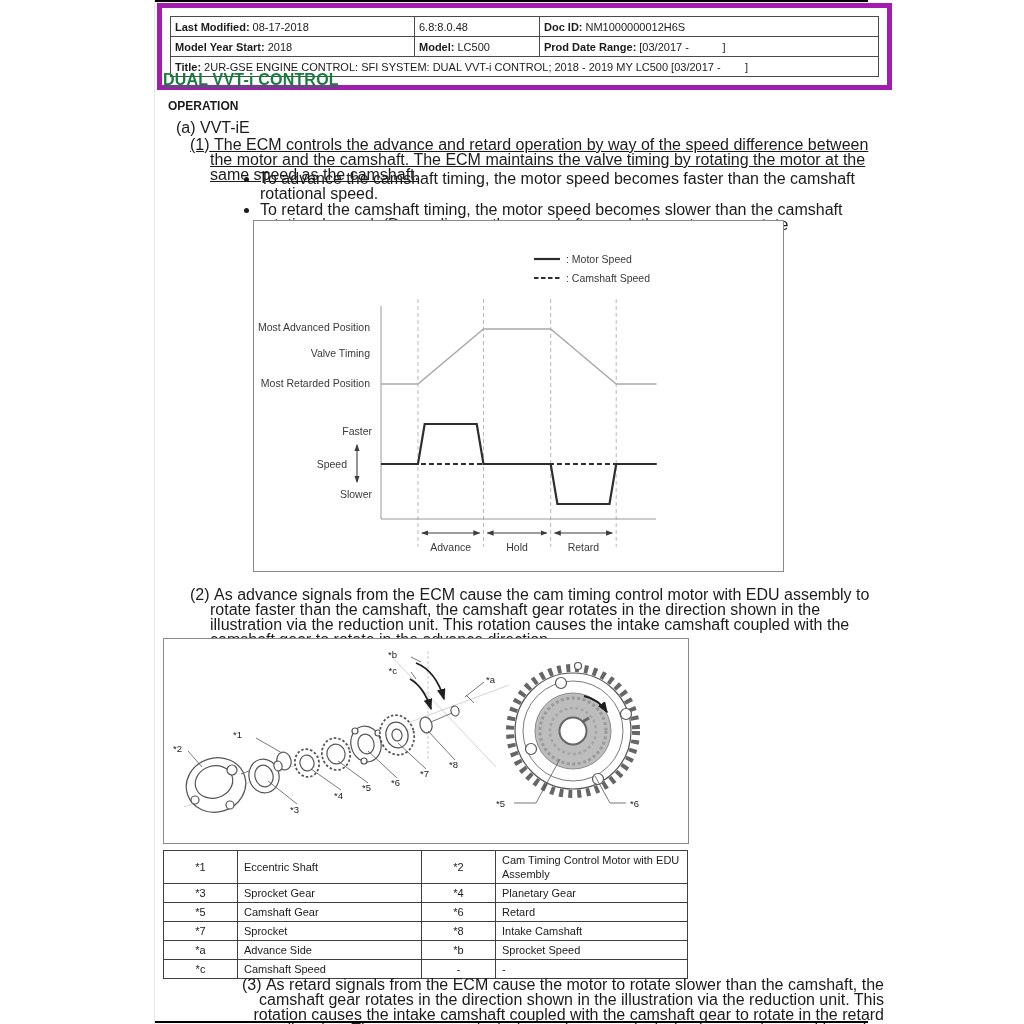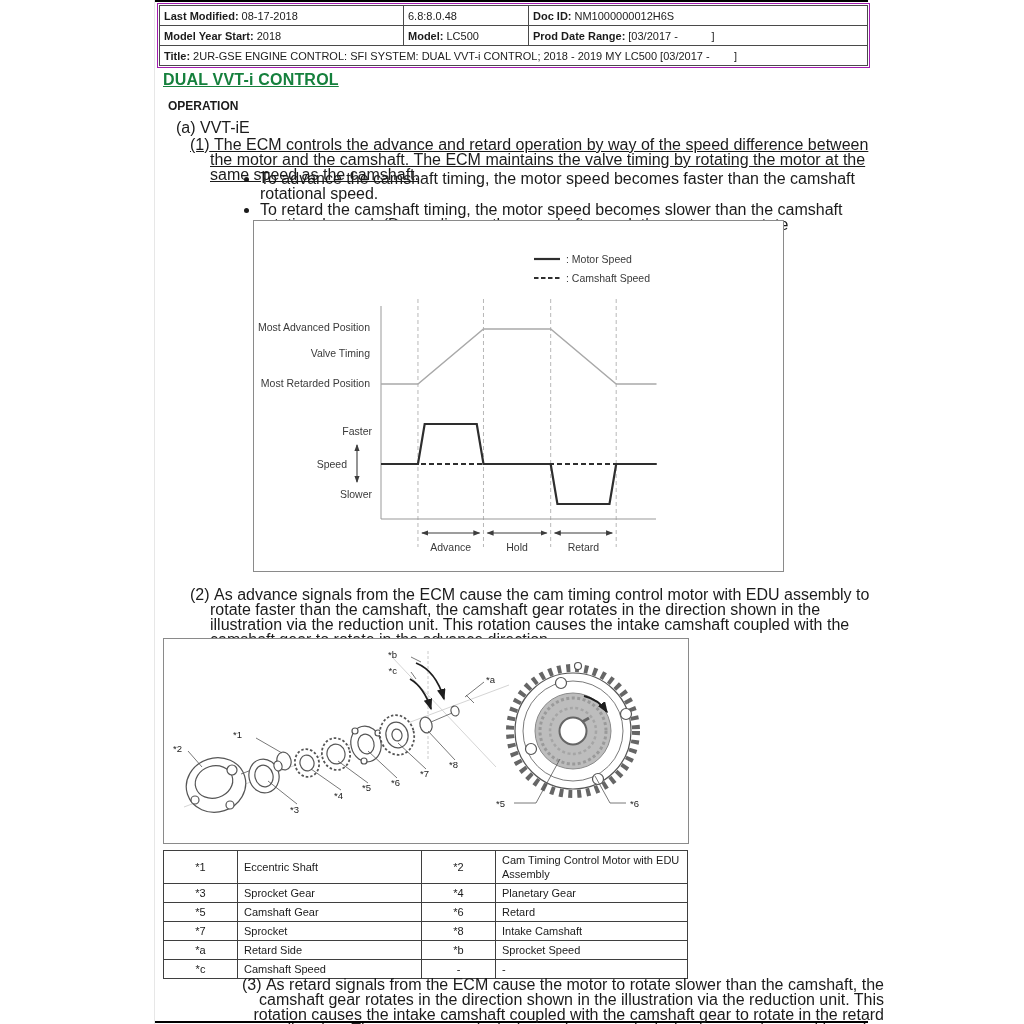--- a/index.html
+++ b/index.html
@@ -4,21 +4,21 @@
 <style>
   html,body{margin:0;padding:0;background:#fff;}
   body{width:1024px;height:1024px;position:relative;overflow:hidden;
        font-family:"Liberation Sans","DejaVu Sans",sans-serif;color:#1b1b1b;
        -webkit-font-smoothing:antialiased;}
   .abs{position:absolute;}
   
   .page-rule{background:#000;height:2px;}
   .page-edge{background:#e7e7e7;width:1px;}
   
-  .meta-wrap{border:1px solid #a21caf;padding:1px;background:#fff;}
+  .meta-wrap{border:5px solid #a21caf;padding:8px;background:#fff;}
   table.meta{border-collapse:collapse;table-layout:fixed;width:100%;font-size:11px;}
   table.meta td{border:1px solid #4a4a4a;padding:2px 4px;height:15px;white-space:nowrap;overflow:hidden;}
   table.meta b{font-weight:bold;}
   table.meta span.v{margin-left:3px;}
   
   h1.doc-title{margin:0;font-size:16px;font-weight:bold;letter-spacing:.2px;
      color:#15803d;text-decoration:underline;}
   .sec-title{font-size:12px;font-weight:bold;}
   .body-txt{font-size:16px;line-height:15px;}
   .numpara{padding-left:20px;text-indent:-20px;}
@@ -282,21 +282,21 @@
           <td class="">Retard</td>
         </tr>
         <tr>
           <td class="k">*7</td>
           <td class="">Sprocket</td>
           <td class="k">*8</td>
           <td class="">Intake Camshaft</td>
         </tr>
         <tr>
           <td class="k">*a</td>
-          <td class="">Retard Side</td>
+          <td class="">Advance Side</td>
           <td class="k">*b</td>
           <td class="">Sprocket Speed</td>
         </tr>
         <tr>
           <td class="k">*c</td>
           <td class="">Camshaft Speed</td>
           <td class="k">-</td>
           <td class="">-</td>
         </tr>
       </tbody>

